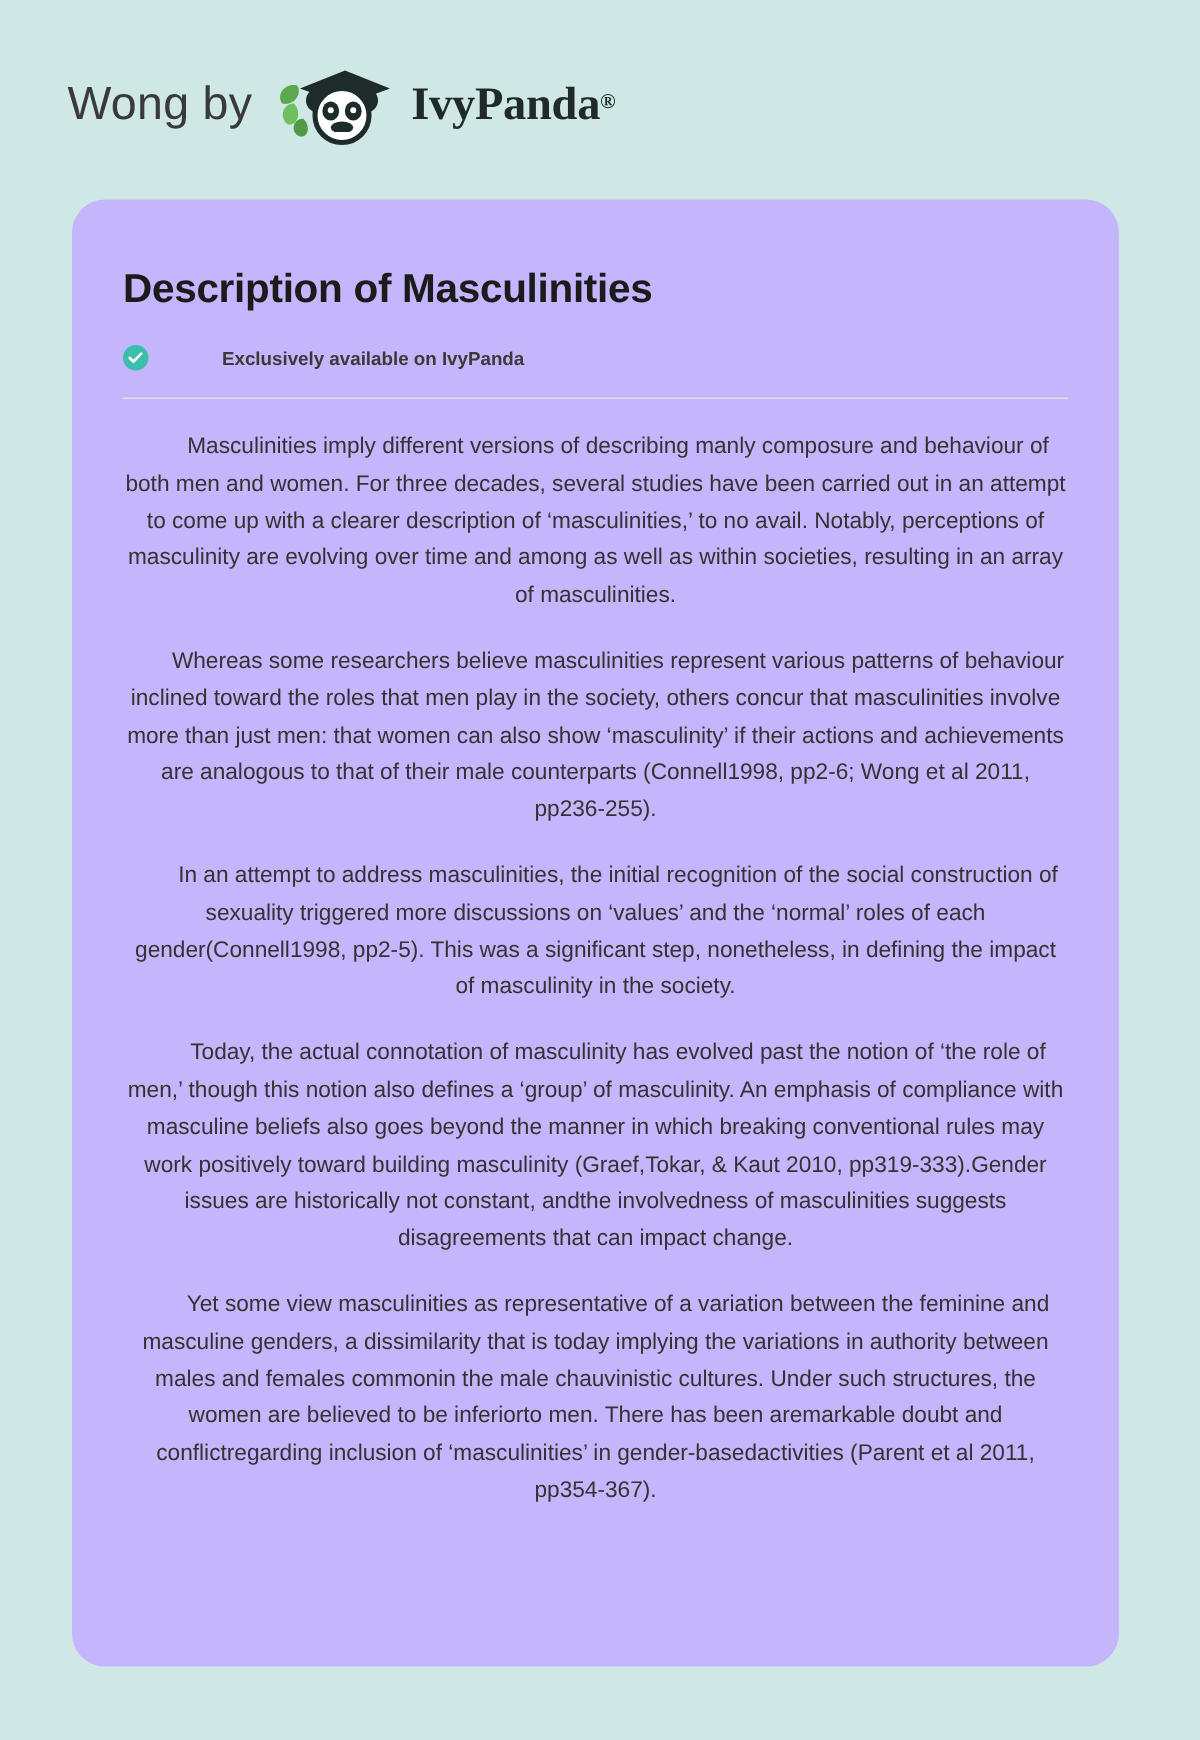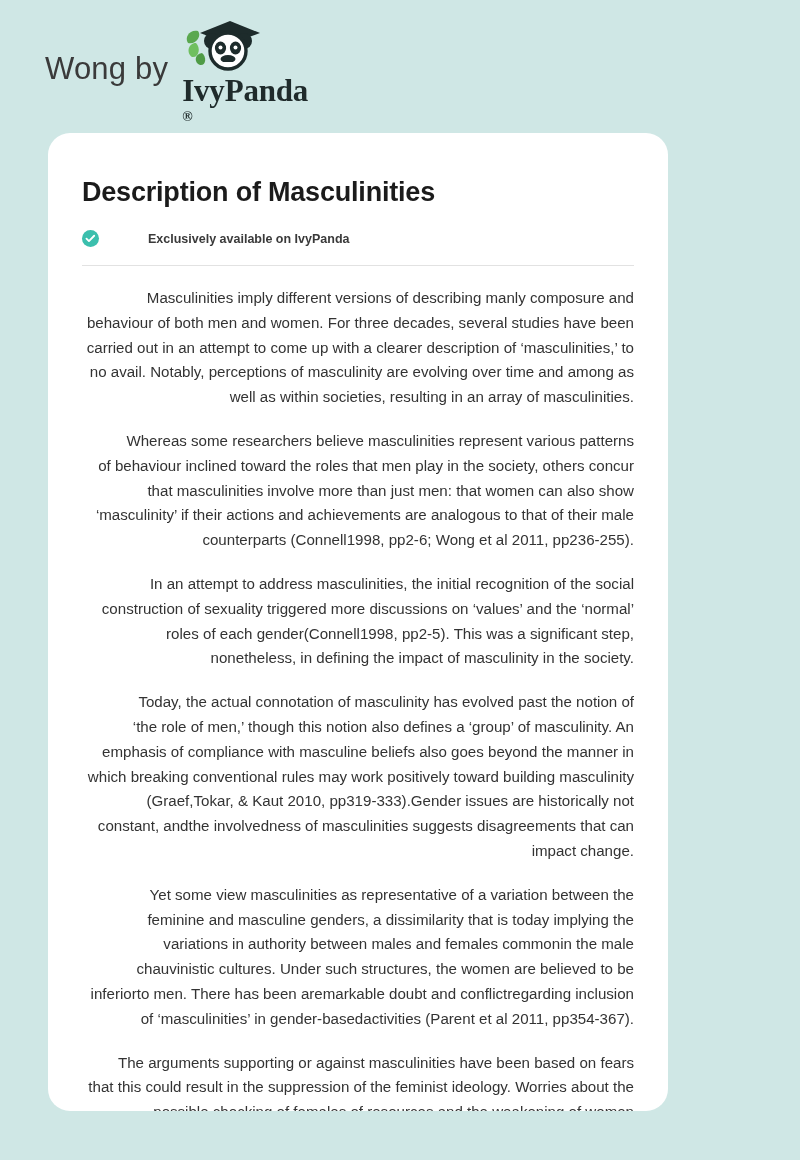--- a/index.html
+++ b/index.html
@@ -28,23 +28,22 @@
     height: 100px;
   }
   .header-text {
     font-size: 31px;
     color: #3a3a3a;
     letter-spacing: 0.2px;
     font-weight: 400;
   }
   .brand {
     display: flex;
-    align-items: flex-start;
+    align-items: center;
     margin-left: 14px;
-    flex-direction: column;
   }
   .panda-logo {
     width: 86px;
     height: 60px;
     position: relative;
     margin-right: 6px;
   }
   .brand-name {
     font-family: "Liberation Serif", serif;
     font-size: 31px;
@@ -57,23 +56,23 @@
     font-size: 14px;
     font-weight: bold;
     vertical-align: super;
     color: #1f2b2b;
   }
   
   .card {
     position: absolute;
     left: 48px;
     top: 133px;
-    width: 620px;
+    width: 698px;
     height: 978px;
-    background: #ffffff;
+    background: #c4b5fd;
     border-radius: 22px 22px 22px 22px;
     padding: 44px 34px 0 34px;
     overflow: hidden;
   }
   .doc-title {
     font-size: 27px;
     font-weight: bold;
     color: #1b1b1b;
     margin: 0 0 22px 0;
     letter-spacing: -0.2px;
@@ -105,21 +104,21 @@
     border: 0;
     border-top: 1px solid #e2e2e2;
     margin: 0 0 20px 0;
   }
   .body-text p {
     margin: 0 0 19px 0;
     font-size: 15.1px;
     line-height: 24.8px;
     color: #333333;
     text-indent: 30px;
-    text-align: right;
+    text-align: center;
   }
 </style>
 </head>
 <body>
 
 <div class="page">
 
   <div class="header">
     <span class="header-text">Wong by</span>
     <div class="brand">
@@ -163,17 +162,16 @@
     </div>
 
     <hr class="divider">
 
     <div class="body-text">
       <p>Masculinities imply different versions of describing manly composure and behaviour of both men and women. For three decades, several studies have been carried out in an attempt to come up with a clearer description of ‘masculinities,’ to no avail. Notably, perceptions of masculinity are evolving over time and among as well as within societies, resulting in an array of masculinities.</p>
       <p>Whereas some researchers believe masculinities represent various patterns of behaviour inclined toward the roles that men play in the society, others concur that masculinities involve more than just men: that women can also show ‘masculinity’ if their actions and achievements are analogous to that of their male counterparts (Connell1998, pp2-6; Wong et al 2011, pp236-255).</p>
       <p>In an attempt to address masculinities, the initial recognition of the social construction of sexuality triggered more discussions on ‘values’ and the ‘normal’ roles of each gender(Connell1998, pp2-5). This was a significant step, nonetheless, in defining the impact of masculinity in the society.</p>
       <p>Today, the actual connotation of masculinity has evolved past the notion of ‘the role of men,’ though this notion also defines a ‘group’ of masculinity. An emphasis of compliance with masculine beliefs also goes beyond the manner in which breaking conventional rules may work positively toward building masculinity (Graef,Tokar, &amp; Kaut 2010, pp319-333).Gender issues are historically not constant, andthe involvedness of masculinities suggests disagreements that can impact change.</p>
       <p>Yet some view masculinities as representative of a variation between the feminine and masculine genders, a dissimilarity that is today implying the variations in authority between males and females commonin the male chauvinistic cultures. Under such structures, the women are believed to be inferiorto men. There has been aremarkable doubt and conflictregarding inclusion of ‘masculinities’ in gender-basedactivities (Parent et al 2011, pp354-367).</p>
-      <p>The arguments supporting or against masculinities have been based on fears that this could result in the suppression of the feminist ideology. Worries about the possible chocking of females of resources and the weakening of women empowerment</p>
     </div>
   </div>
 
 </div>
 
 </body></html>

